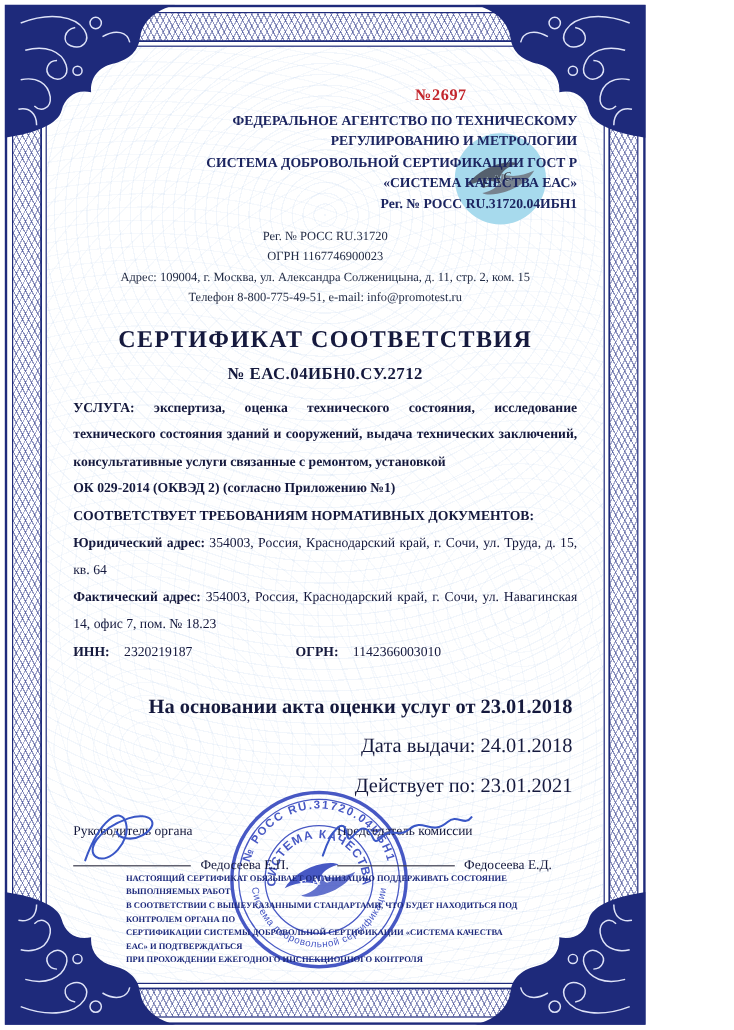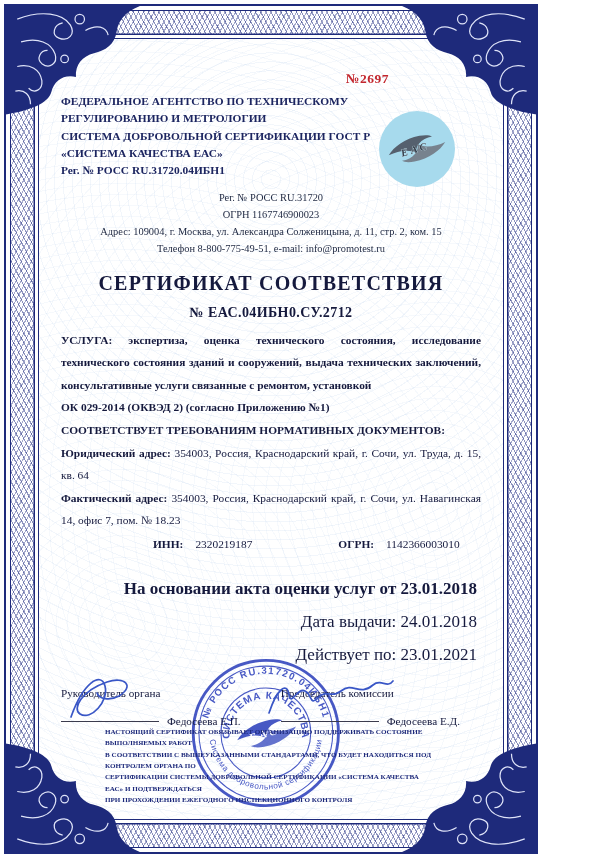--- a/index.html
+++ b/index.html
@@ -24,33 +24,33 @@
   .corner{position:absolute;width:142px;height:142px;z-index:6;pointer-events:none;}
   .corner.tl{top:4px;left:4px;} .corner.tr{top:4px;right:4px;transform:scaleX(-1);}
   .corner.bl{bottom:4px;left:4px;transform:scaleY(-1);} .corner.br{bottom:4px;right:4px;transform:scale(-1,-1);}
 
   
   .serial{position:absolute;top:32px;right:114px;color:#c3272e;font-weight:bold;
           font-size:13.5px;letter-spacing:.5px;z-index:3;}
   .eac-logo{display:block;margin:32px auto 0;z-index:3;}
   .hologram{position:absolute;top:72px;right:48px;width:76px;height:76px;border-radius:50%;
             background:#a7daed;display:flex;align-items:center;justify-content:center;z-index:3;}
-  .hdr{position:relative;text-align:left;color:#1c2560;font-weight:bold;font-size:11.4px;
+  .hdr{position:relative;text-align:right;color:#1c2560;font-weight:bold;font-size:11.4px;
        line-height:1.52;margin-top:10px;z-index:3;}
   .org{position:relative;text-align:center;color:#232c45;font-size:10.4px;line-height:1.66;margin-top:9px;z-index:3;}
   .title1{text-align:center;font-size:20px;font-weight:bold;letter-spacing:1.2px;margin-top:14px;position:relative;z-index:3;}
   .title2{text-align:center;font-size:14px;font-weight:bold;letter-spacing:.4px;margin-top:10px;position:relative;z-index:3;}
 
   
   .bodytext{position:relative;z-index:3;font-size:11.4px;line-height:1.98;margin-top:8px;}
   .bodytext p{margin:0;text-align:justify;}
   .b{font-weight:bold;}
   .indent{text-indent:56px;}
   .inn-row{display:flex;font-size:11.4px;margin-top:2px;line-height:1.9;position:relative;z-index:3;}
-  .inn-row .g1{margin-left:92px;} .inn-row .g2{margin-left:86px;text-align:right;}
+  .inn-row .g1{} .inn-row .g2{margin-left:86px;text-align:right;}
   .inn-row .num{margin-left:12px;font-weight:normal;}
   .right-block{text-align:right;font-size:17px;line-height:1.95;margin-top:16px;padding-right:4px;position:relative;z-index:3;}
 
   
   .sig-row{display:flex;justify-content:space-between;margin-top:16px;position:relative;z-index:5;}
   .sig-block{position:relative;font-size:11.2px;width:225px;}
   .sig-block.right{width:205px;}
   .sig-title{font-weight:normal;}
   .sig-line{display:flex;align-items:center;gap:8px;margin-top:16px;}
   .rule{width:98px;border-bottom:1px solid #3b3b4d;height:1px;}

